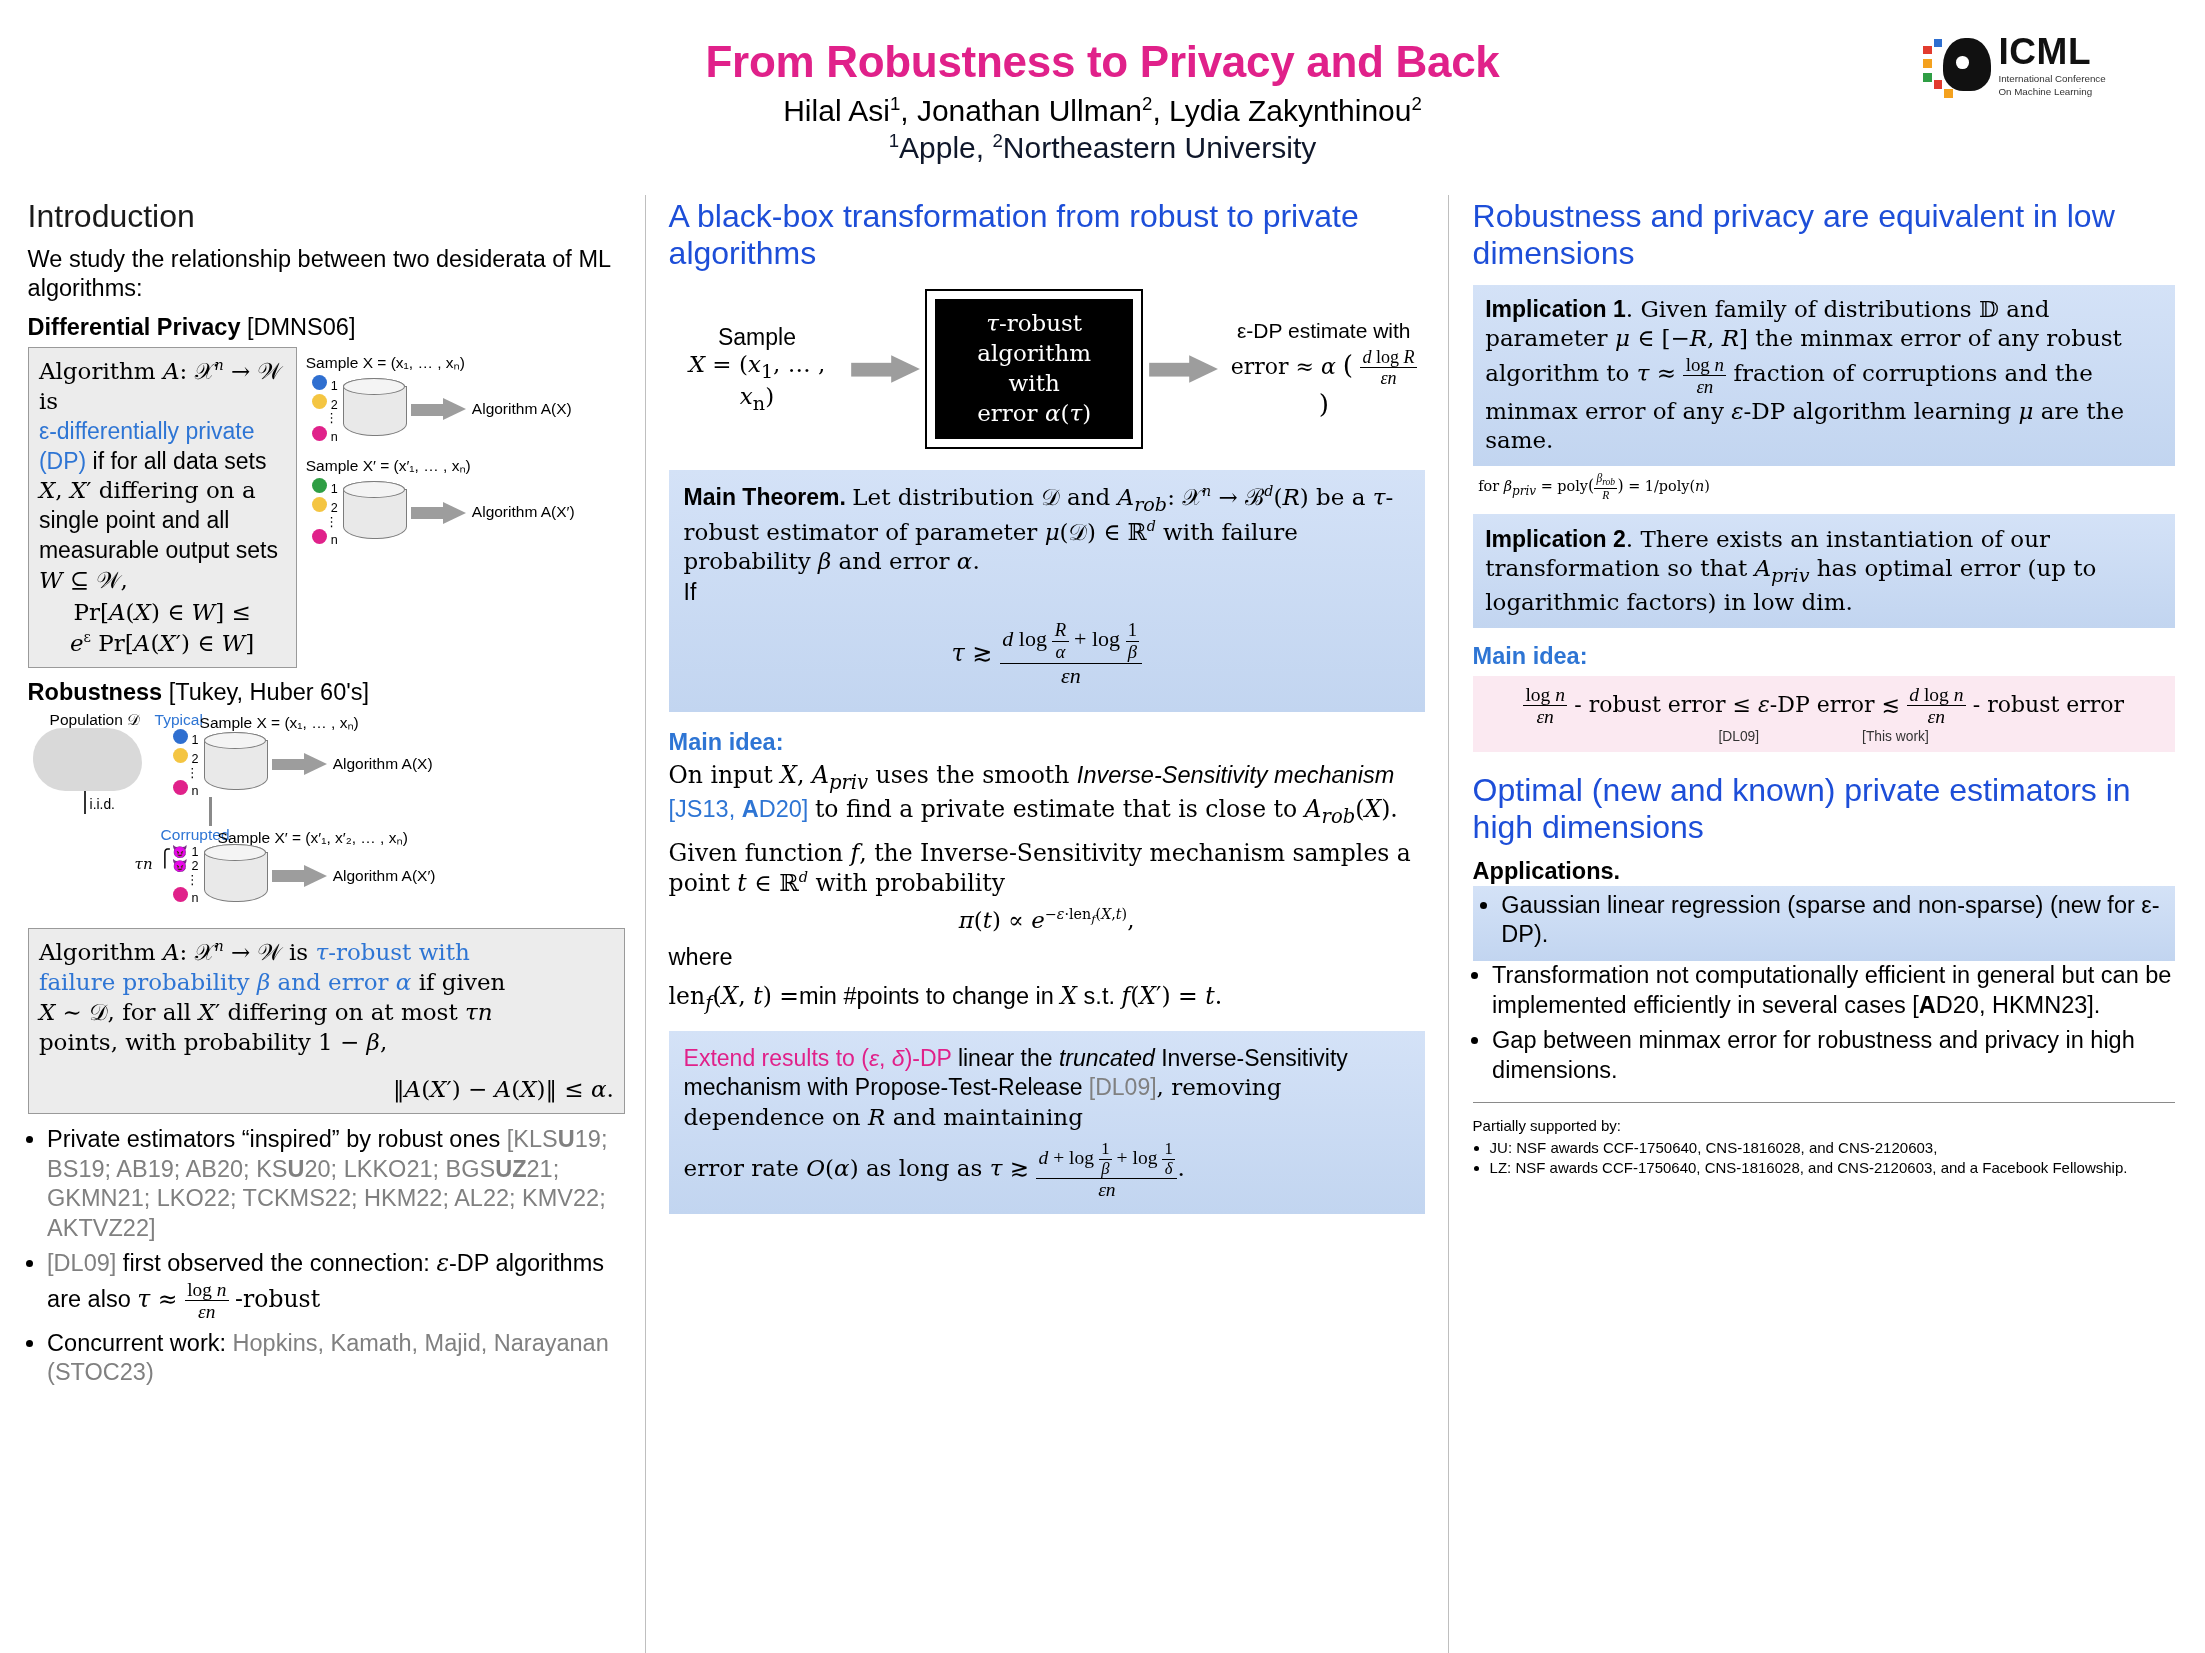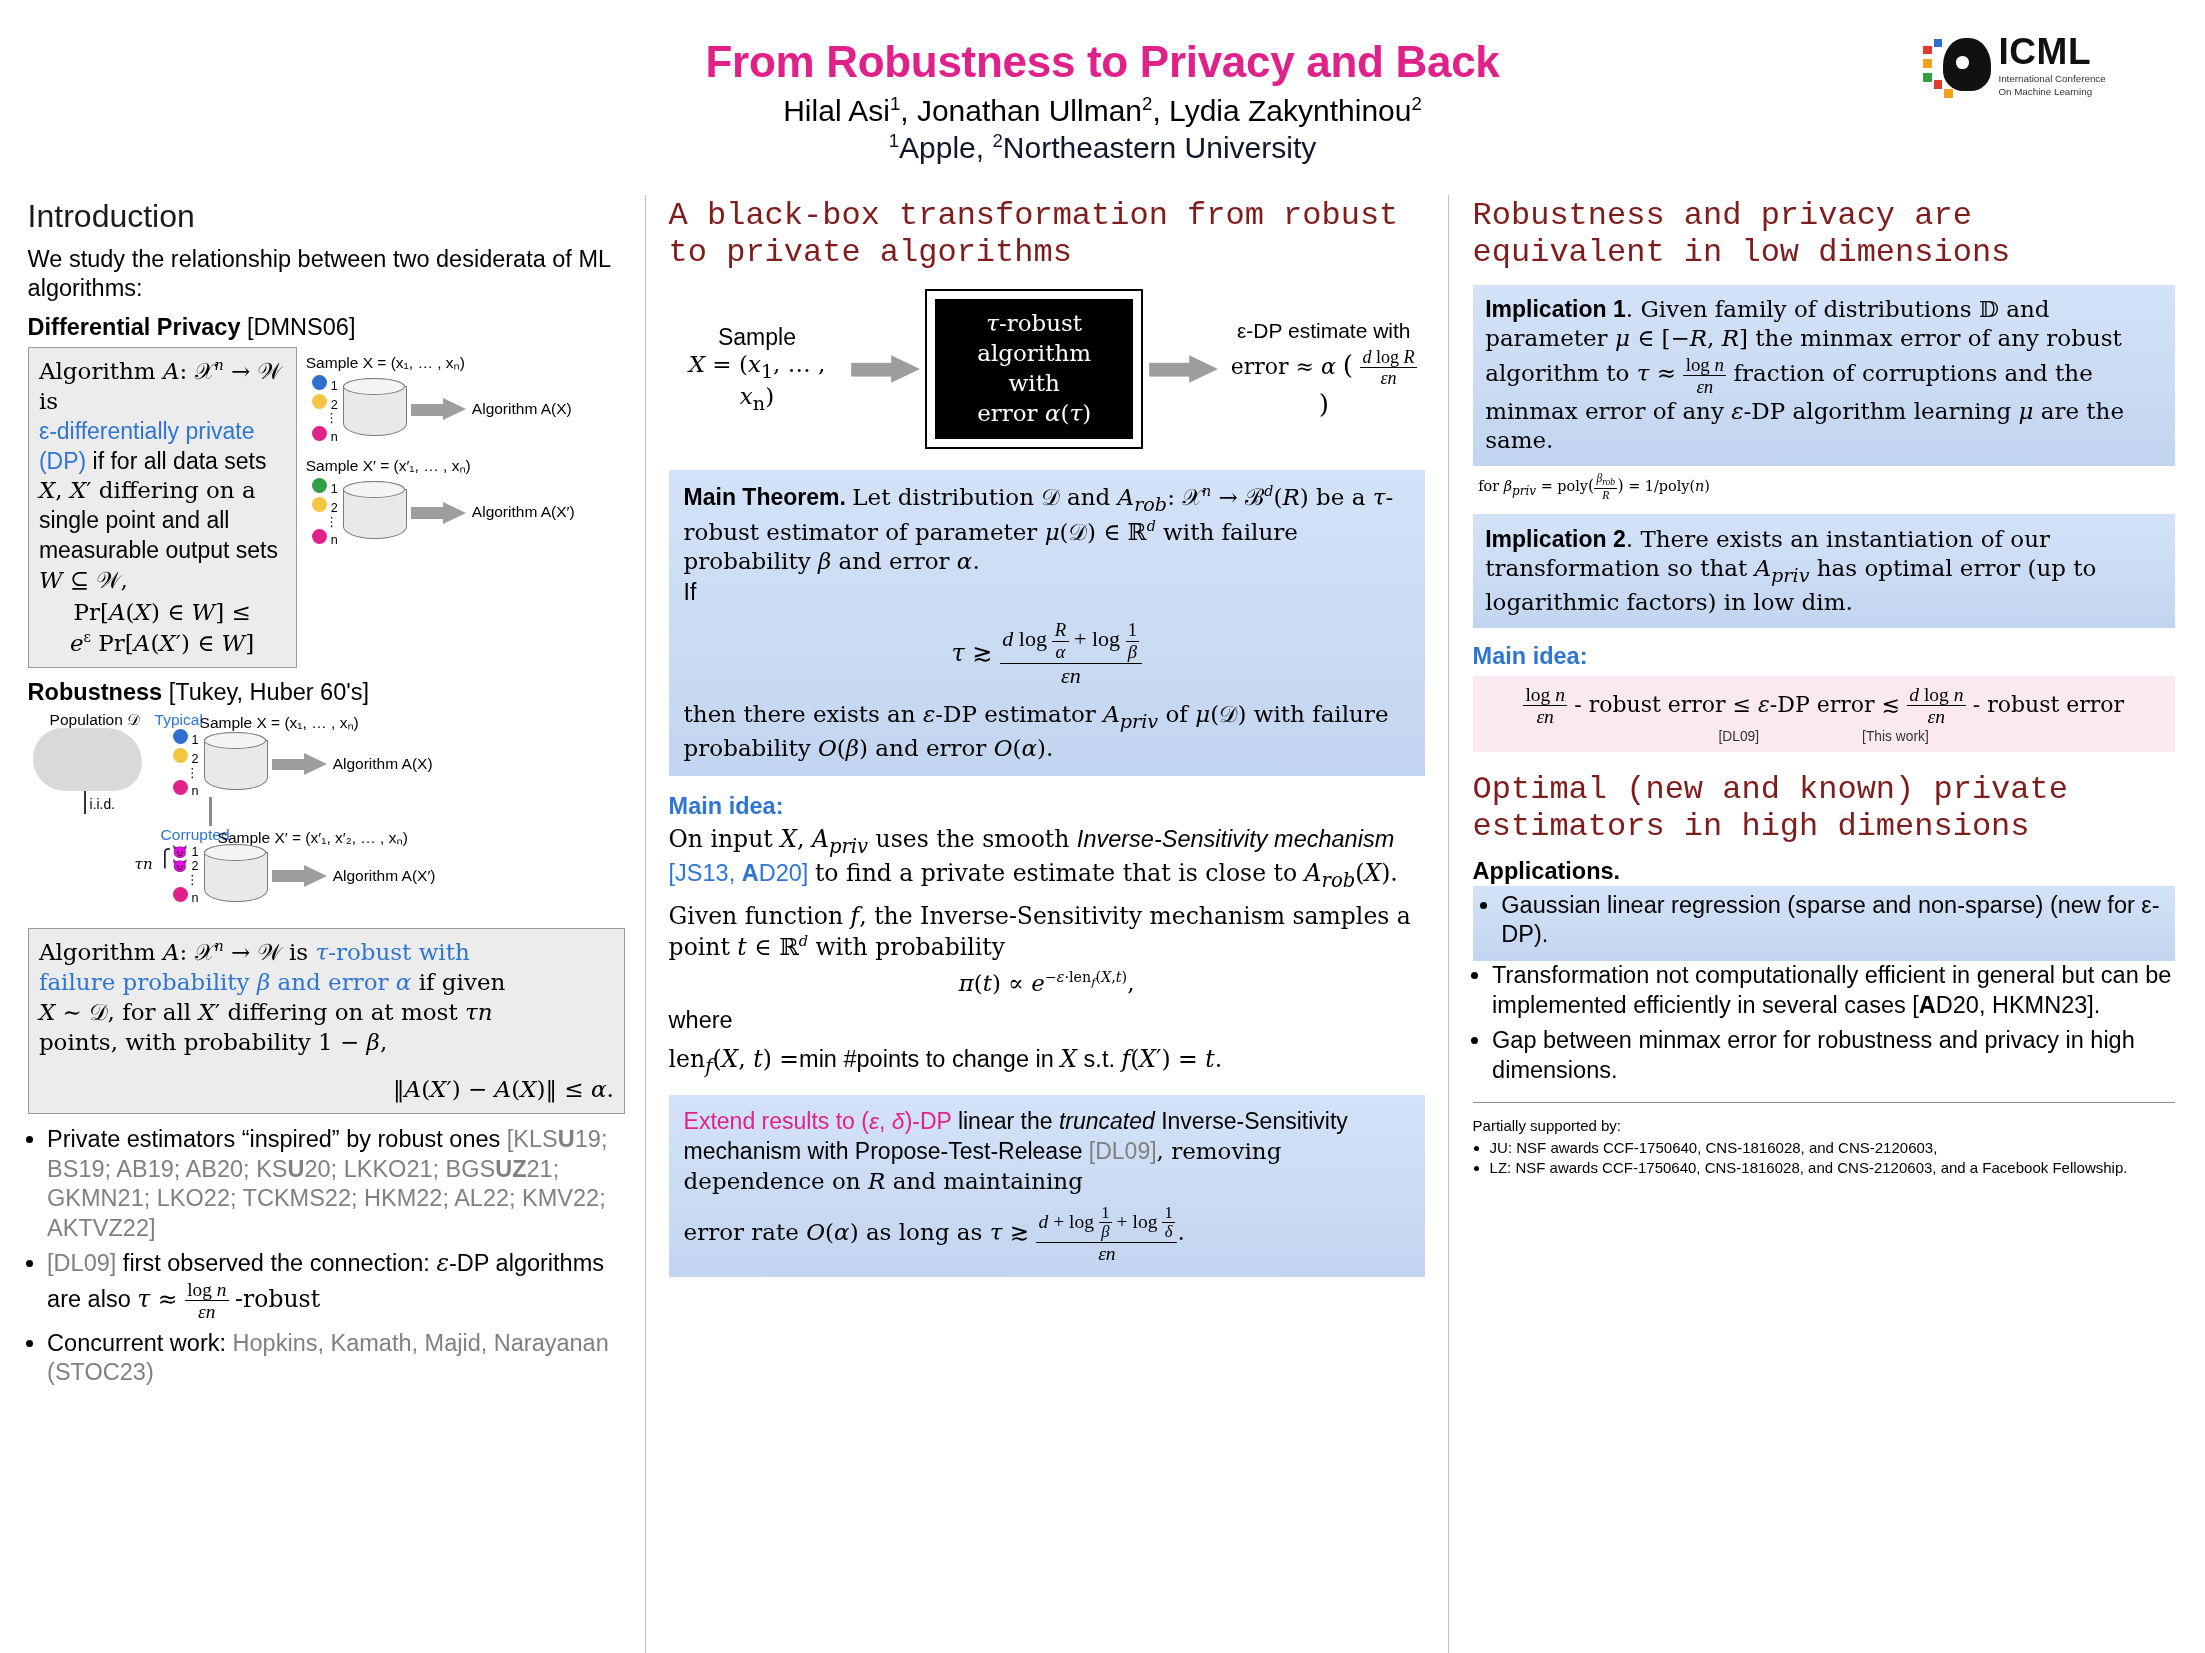--- a/index.html
+++ b/index.html
@@ -116,23 +116,22 @@
   h2.sec-black {
     font-size: 32px;
     font-weight: normal;
     margin: 3.4px 0 9.2px 0;
     color: #1a1a1a;
   }
   h2.sec-pink {
     font-size: 32px;
     font-weight: normal;
     margin: 3.4px 0 12.6px 0;
-    color: #7f1d1d;
+    color: #1d4ed8;
     line-height: 1.15;
-    font-family: Liberation Mono, monospace;
   }
   p.body {
     font-size: 23.5px;
     line-height: 1.26;
     margin: 0 0 9.2px 0;
   }
   .bold-lead { font-weight: bold; }
   .blue { color: #2e75d4; }
   .pink { color: #e0218a; }
   .gray { color: #808080; }
@@ -482,23 +481,20 @@
           <span class="mathup"> Let distribution 𝒟 and <i>A<sub>rob</sub></i>: 𝒳<sup>𝑛</sup> → ℬ<sup>𝑑</sup>(<i>R</i>) be a <i>τ</i>-robust estimator of parameter <i>μ</i>(𝒟) ∈ ℝ<sup>𝑑</sup> with failure probability <i>β</i> and error <i>α</i>.</span>
         </div>
         <div style="margin-top:1.1px;">If</div>
         <div style="text-align:center; margin:12.6px 0 11.5px 0; font-size:24px;" class="mathup">
           <i>τ</i> ≳
           <span class="frac" style="font-size:22px;">
             <span class="num"><i>d</i> log <span class="frac" style="font-size:0.85em"><span class="num"><i>R</i></span><span class="den"><i>α</i></span></span> + log <span class="frac" style="font-size:0.85em"><span class="num">1</span><span class="den"><i>β</i></span></span></span>
             <span class="den"><i>εn</i></span>
           </span>
         </div>
-        <div class="mathup">
-          then there exists an <i>ε</i>-DP estimator <i>A<sub>priv</sub></i> of <i>μ</i>(𝒟) with failure probability <i>O</i>(<i>β</i>) and error <i>O</i>(<i>α</i>).
-        </div>
       </div>
 
       <div style="margin-top:17px;">
         <div class="blue bold-lead" style="font-size:23.5px;">Main idea:</div>
         <p class="body" style="margin-top:4.6px;">
           <span class="mathup">On input <i>X</i>, <i>A<sub>priv</sub></i> uses the smooth </span><i>Inverse-Sensitivity mechanism</i>
           <span class="blue"> [JS13, <b>A</b>D20]</span>
           <span class="mathup"> to find a private estimate that is close to <i>A<sub>rob</sub></i>(<i>X</i>).</span>
         </p>
         <p class="body">

